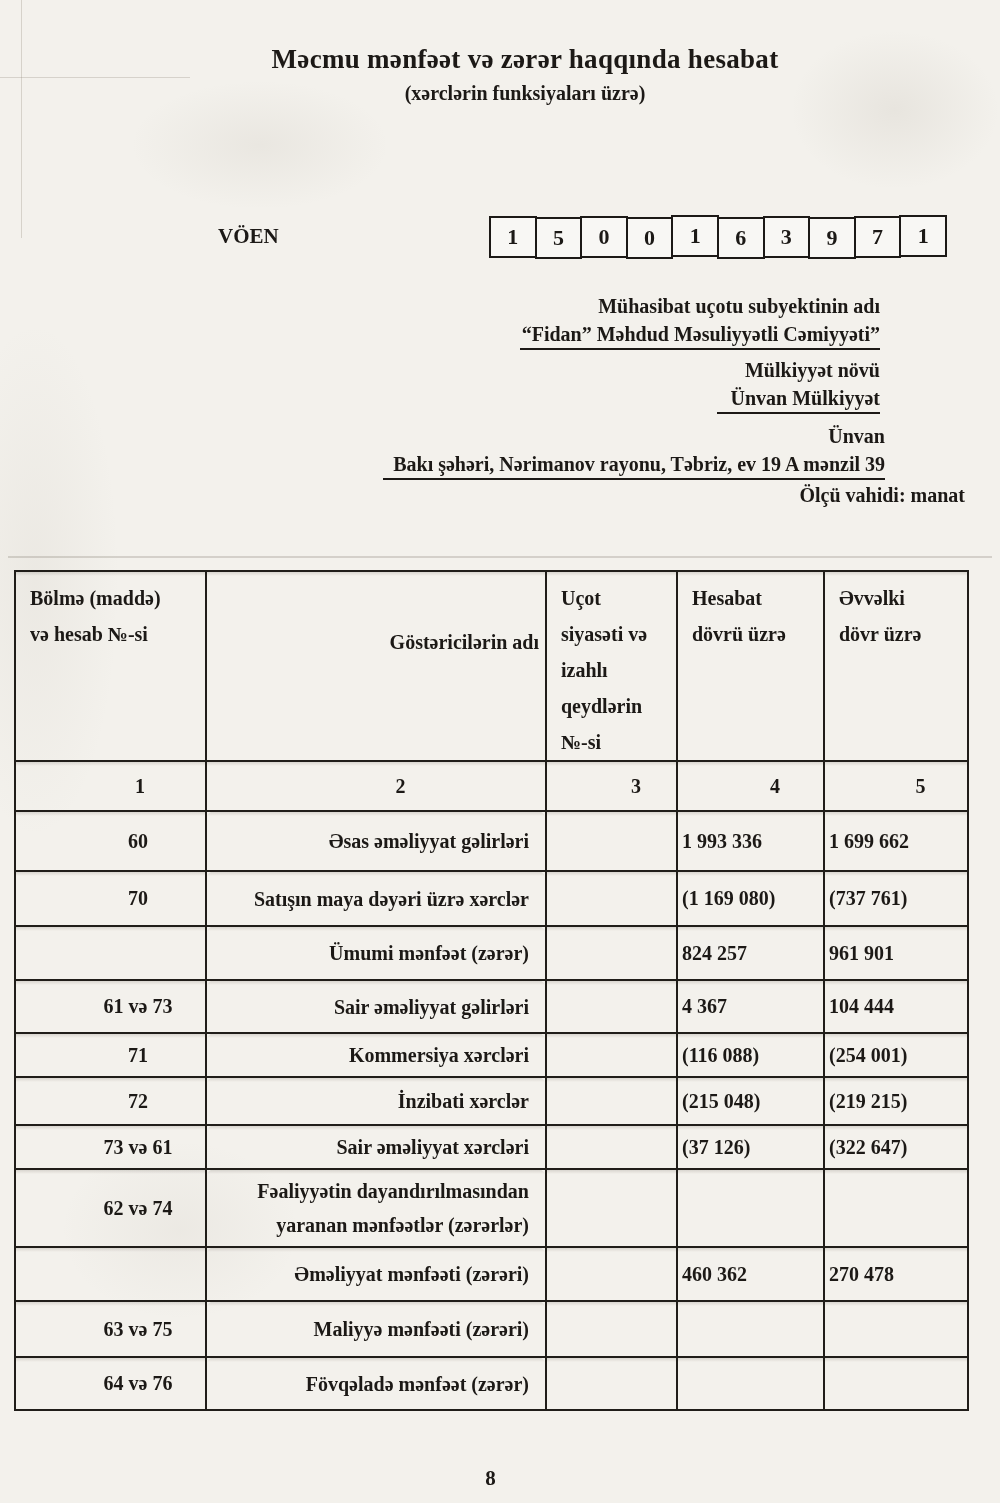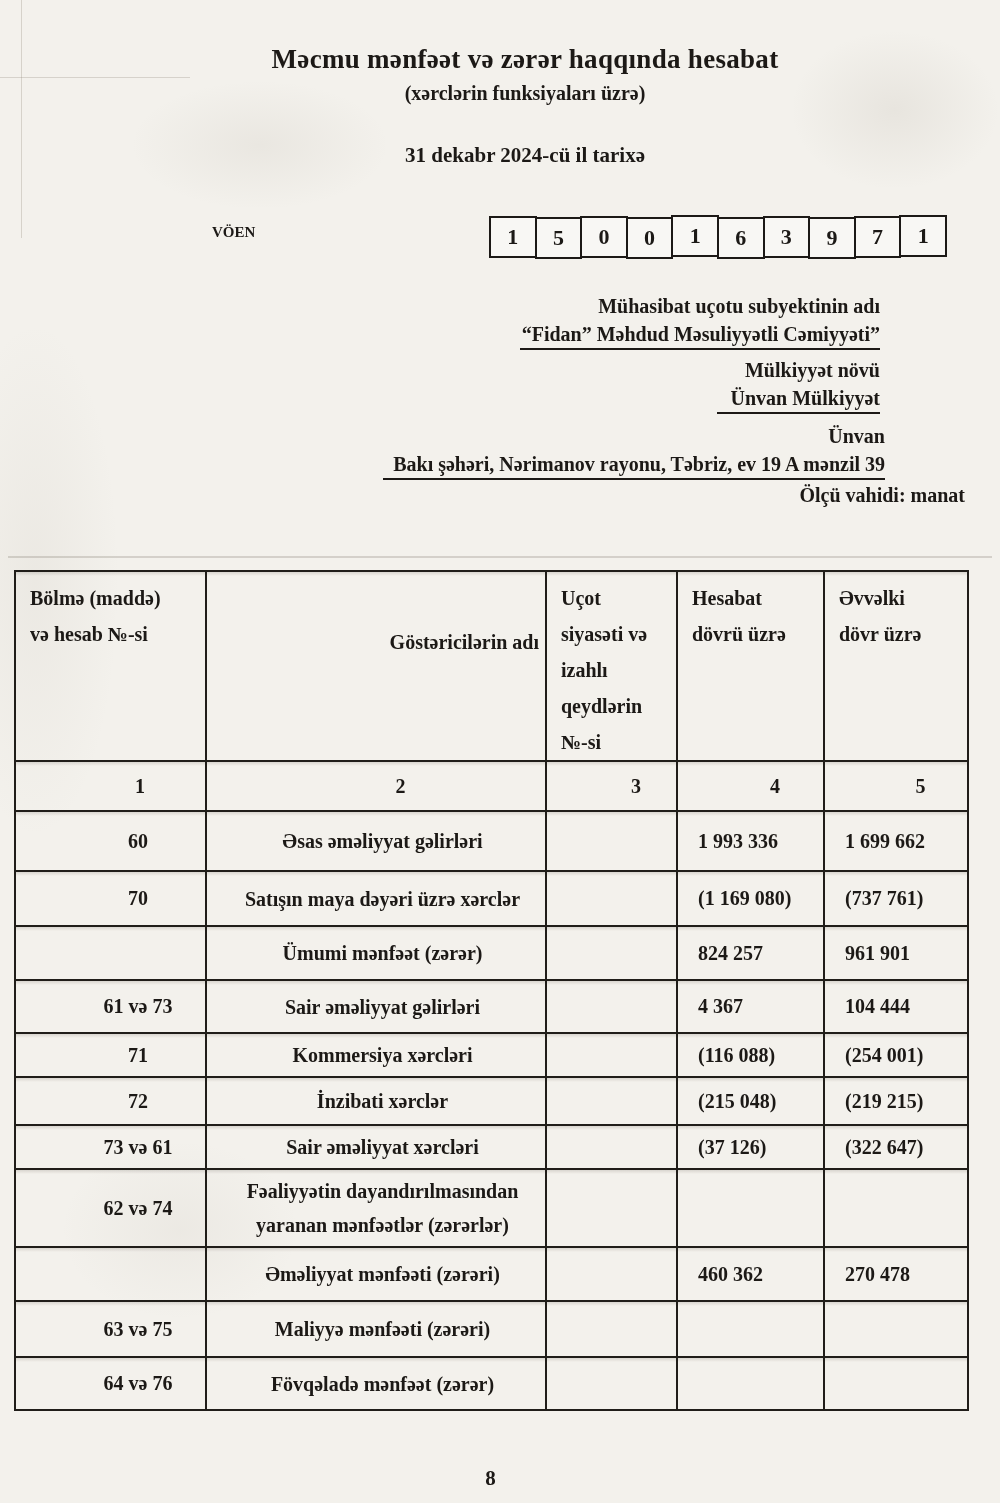--- a/index.html
+++ b/index.html
@@ -28,21 +28,21 @@
   .edge-line-h { position: absolute; left: 0; top: 77px; width: 190px; height: 1px; background: rgba(150,140,125,0.30); }
   .pre-table-line { position: absolute; left: 8px; top: 556px; width: 984px; height: 2px; background: rgba(120,112,100,0.25); }
 
   
   .header-block { position: absolute; left: 50px; top: 44px; width: 950px; text-align: center; }
   .title { font-size: 27px; letter-spacing: 0.3px; }
   .subtitle { font-size: 20px; margin-top: 7px; }
   .date-line { font-size: 21px; margin-top: 38px; }
 
   
-  .voen-label { position: absolute; left: 212px; top: 224px; font-size: 15px; }
+  .voen-label { position: absolute; left: 218px; top: 224px; font-size: 21px; }
   .voen-boxes { position: absolute; left: 489px; top: 216px; width: 458px; height: 40px; display: flex; }
   .voen-cell { flex: 1; height: 38px; border: 2px solid #1c1916; margin-left: -2px;
                display: flex; align-items: center; justify-content: center;
                font-size: 22px; background: rgba(255,255,255,0.45); }
   .voen-cell:first-child { margin-left: 0; }
   .voen-cell:nth-child(2n) { transform: translateY(1px); }
   .voen-cell:nth-child(5n) { transform: translateY(-1px); }
 
   
   .form-row { position: absolute; left: 85px; display: flex; align-items: flex-end;
@@ -79,43 +79,42 @@
   tbody tr:nth-child(8)  { height: 33px; }
   tbody tr:nth-child(9)  { height: 76px; }
   tbody tr:nth-child(10) { height: 54px; }
   tbody tr:nth-child(11) { height: 56px; }
   tbody tr:nth-child(12) { height: 53px; }
 
   td { vertical-align: middle; }
   .nums-row td { text-align: center; padding-left: 50px; }
   .nums-row td:first-child { padding-left: 60px; }
   .code-cell { text-align: center; padding-left: 56px; }
-  .name-cell { text-align: center; padding: 4px 0 4px 13px; line-height: 1.7; }
-  .val-cell  { text-align: left; padding-left: 20px; }
+  .name-cell { text-align: right; padding: 4px 16px 4px 13px; line-height: 1.7; border-radius: 9px; }
+  .val-cell  { text-align: left; padding-left: 4px; }
 
   .page-number { position: absolute; top: 1466px; left: 14px; width: 953px;
                  text-align: center; font-size: 21px; }
 </style>
 </head>
 <body>
 
 <div class="page">
 
   <div class="smudge sm1"></div>
   <div class="smudge sm2"></div>
   <div class="smudge sm3"></div>
   <div class="smudge sm4"></div>
   <div class="edge-line-v"></div>
   <div class="edge-line-h"></div>
   <div class="pre-table-line"></div>
 
   <div class="header-block">
     <div class="title">Məcmu mənfəət və zərər haqqında hesabat</div>
     <div class="subtitle">(xərclərin funksiyaları üzrə)</div>
-    <div class="date-line">31 dekabr 2024-cü il tarixə</div>
   </div>
 
   <div class="voen-label">VÖEN</div>
   <div class="voen-boxes">
     <div class="voen-cell">1</div>
     <div class="voen-cell">5</div>
     <div class="voen-cell">0</div>
     <div class="voen-cell">0</div>
     <div class="voen-cell">1</div>
     <div class="voen-cell">6</div>

